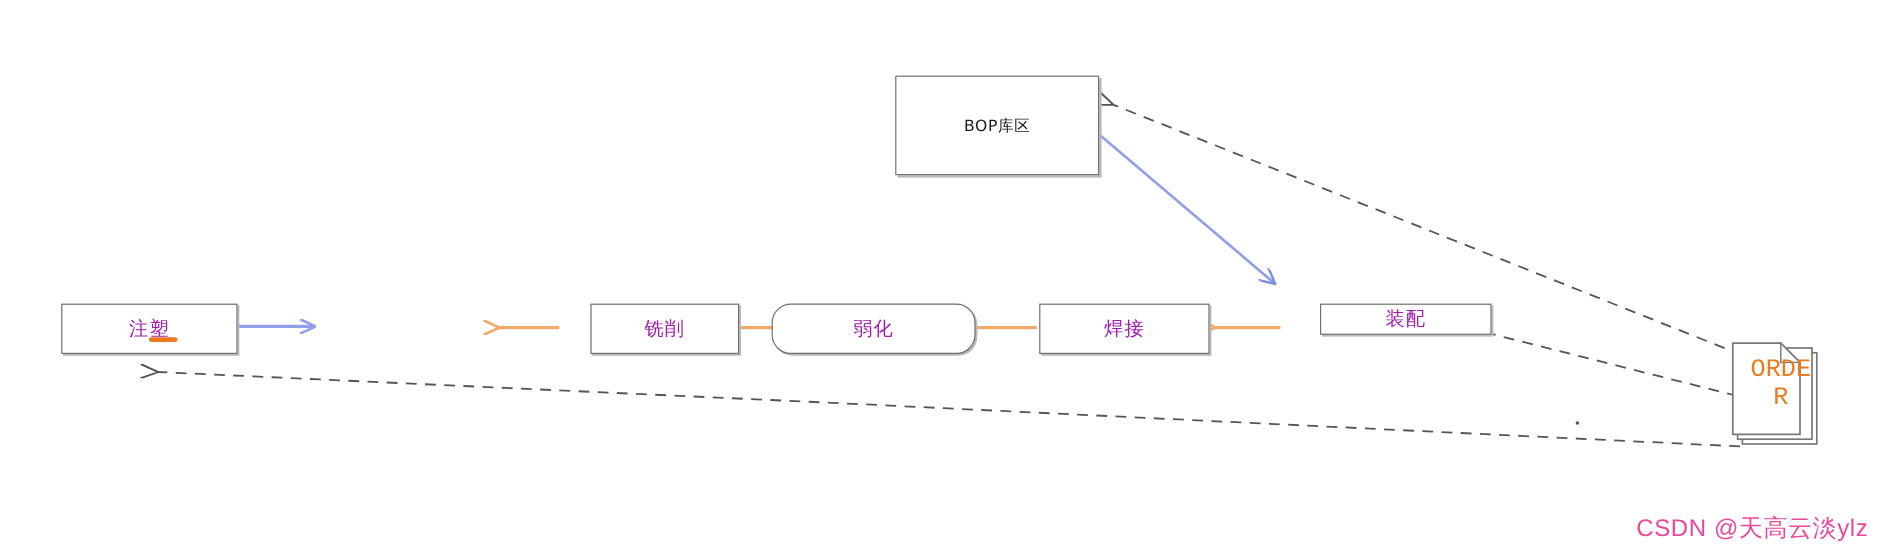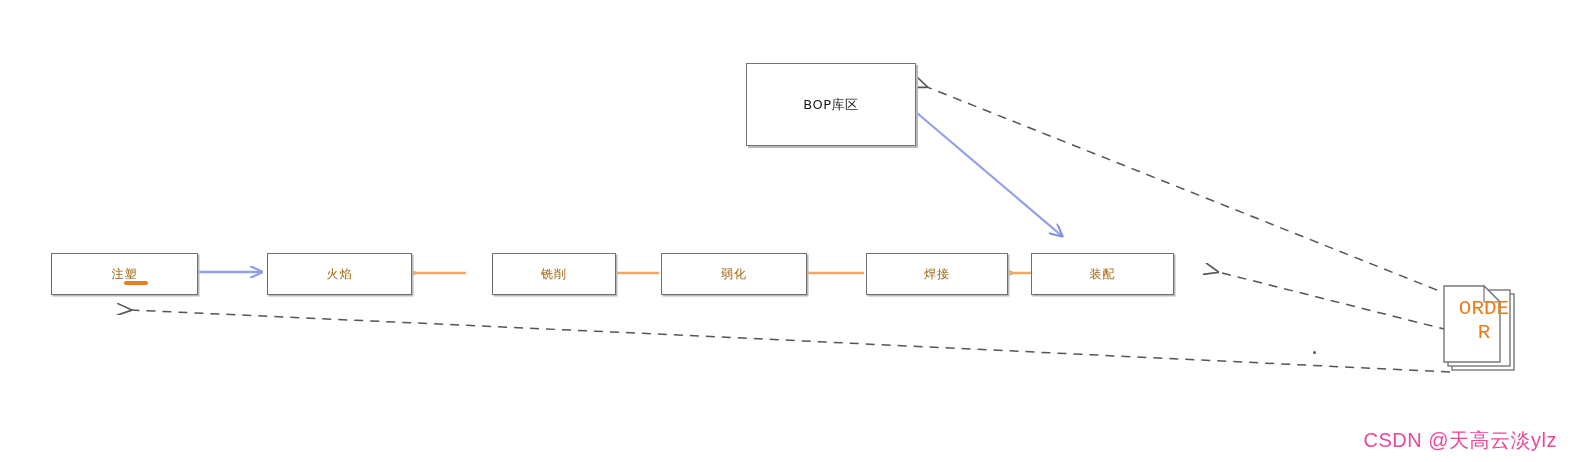--- a/index.html
+++ b/index.html
@@ -29,22 +29,22 @@
     box-sizing: border-box;
     background: #ffffff;
     border: 1px solid #6f6f6f;
     box-shadow: 1.5px 1.5px 0 0 #b9b9b9;
     display: flex;
     align-items: center;
     justify-content: center;
     z-index: 3;
   }
   .proc-label {
-    font-size: 12px;
-    color: #a16207;
+    font-size: 16px;
+    color: #a21caf;
     letter-spacing: 1px;
     line-height: 1;
     font-family: "DejaVu Sans", "Liberation Sans", sans-serif;
   }
   .bop-box {
     position: absolute;
     box-sizing: border-box;
     background: #ffffff;
     border: 1px solid #737373;
     box-shadow: 2px 2px 0 0 #b9b9b9;
@@ -162,37 +162,34 @@
   </svg>
 
   <div class="bop-box" style="left:746px; top:63px; width:170px; height:83px;">
     <span class="bop-label">BOP库区</span>
   </div>
 
   <div class="proc-box" style="left:51px; top:253px; width:147px; height:42px;">
     <span class="proc-label">注塑</span>
   </div>
 
-  <div class="proc-box" style="left:267px; top:253px; width:145px; height:42px;">
-    <span class="proc-label">火焰</span>
-  </div>
 
   <div class="proc-box" style="left:492px; top:253px; width:124px; height:42px;">
     <span class="proc-label">铣削</span>
   </div>
 
-  <div class="proc-box" style="left:661px; top:253px; width:146px; height:42px;">
+  <div class="proc-box" style="left:643px; top:253px; width:170px; height:42px;border-radius:16px;">
     <span class="proc-label">弱化</span>
   </div>
 
   <div class="proc-box" style="left:866px; top:253px; width:142px; height:42px;">
     <span class="proc-label">焊接</span>
   </div>
 
-  <div class="proc-box" style="left:1031px; top:253px; width:143px; height:42px;">
+  <div class="proc-box" style="left:1100px; top:253px; width:143px; height:26px;">
     <span class="proc-label">装配</span>
   </div>
 
   <div class="orange-mark" style="left:124px; top:281px; width:24px;"></div>
 
   <div class="stray-dot" style="left:1313px; top:351px;"></div>
 
   <svg class="order-stack" style="left:1438px; top:278px; width:90px; height:98px;" viewBox="0 0 90 98">
     <rect x="14" y="16" width="62" height="76" fill="#ffffff" stroke="#777777" stroke-width="1.4"></rect>
     <rect x="10" y="12" width="62" height="76" fill="#ffffff" stroke="#777777" stroke-width="1.4"></rect>

